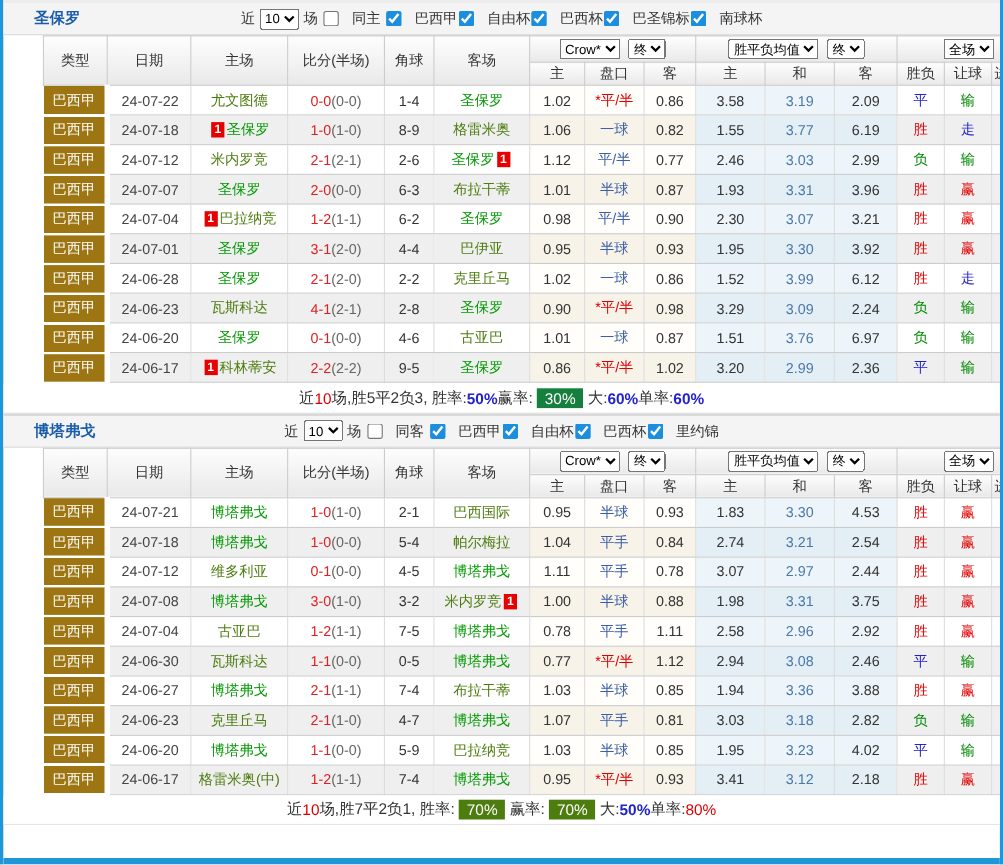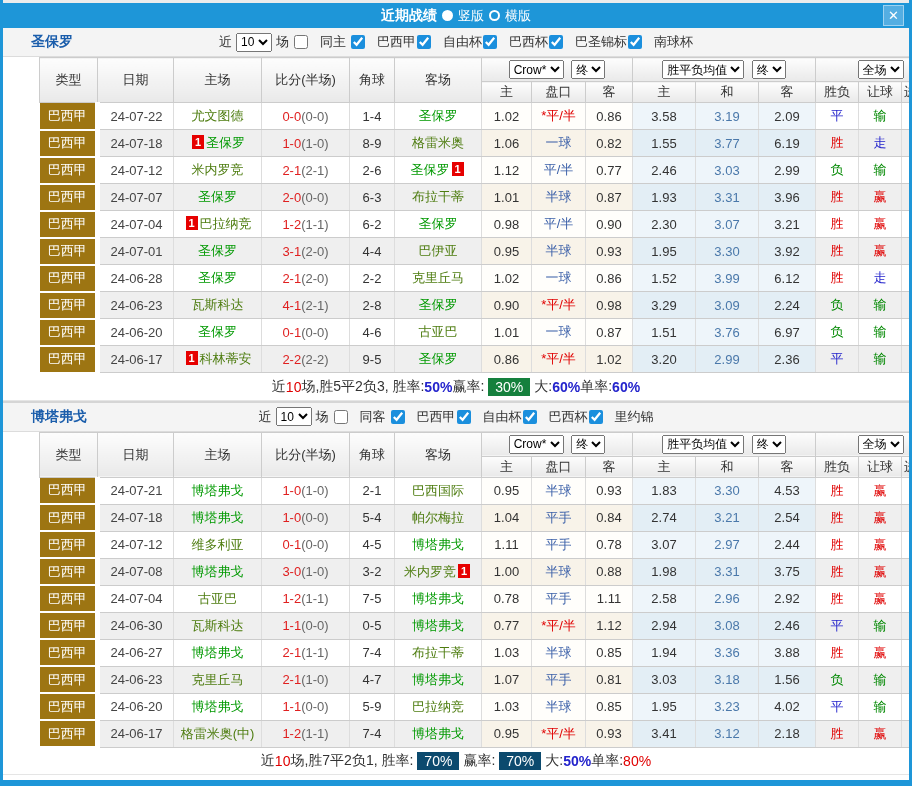--- a/index.html
+++ b/index.html
@@ -55,40 +55,28 @@
   .team-label { color:#4d7c0f; }
   .team-label.self { color:#009900; }
   .card { display:inline-block; background:#e60000; color:#fff; font-size:11px; font-weight:bold; line-height:14px; width:12px; height:14px; text-align:center; margin:0 2px; vertical-align:1px; }
 
   
   .summary { height:27px; display:flex; align-items:center; justify-content:center; font-size:14px; background:#fff; border-bottom:1px solid #e5e5e5; flex:0 0 auto; }
   .sum-plain { color:#333; }
   .sum-red   { color:#e00000; }
   .sum-blue  { color:#2323cc;font-weight:bold; }
   .sum-badge-green { background:#15803d; color:#fff; padding:1px 7px; margin:0 4px; }
-  .sum-badge-red   { background:#0c4a6e; color:#fff; padding:1px 7px; margin:0 4px; }
+  .sum-badge-red   { background:#4d7c0f; color:#fff; padding:1px 7px; margin:0 4px; }
 </style>
 </head>
 <body>
 
 <div class="window">
   <div class="top-strip"></div>
 
-  <div class="titlebar">
-    <div class="title-group">
-      <span class="title-text">近期战绩</span>
-      <span class="radio selected"></span>
-      <span class="radio-label">竖版</span>
-      <span class="radio"></span>
-      <span class="radio-label">横版</span>
-    </div>
-    <div class="close-btn">
-      <span>✕</span>
-    </div>
-  </div>
 
   <div class="section">
     <div class="filter-row">
       <div class="team-cell">
         <span class="team-name">圣保罗</span>
       </div>
       <div class="filter-controls">
         <span>近</span>
         <select class="count-select">
           <option>10</option>
@@ -574,21 +562,21 @@
             <td class="td-date">24-06-23</td>
             <td class="td-team"><span class="team-label">克里丘马</span></td>
             <td class="td-score"><span class="score-main">2-1</span><span class="score-half">(1-0)</span></td>
             <td class="td-corner">4-7</td>
             <td class="td-team"><span class="team-label self">博塔弗戈</span></td>
             <td class="td-odds">1.07</td>
             <td class="td-handicap hblue">平手</td>
             <td class="td-odds">0.81</td>
             <td class="td-avg">3.03</td>
             <td class="td-avg mid">3.18</td>
-            <td class="td-avg">1.56</td>
+            <td class="td-avg">2.82</td>
             <td class="td-res c-green">负</td>
             <td class="td-res c-green">输</td>
             <td class="td-res c-red">大</td>
           </tr>
           <tr class="odd">
             <td class="td-type">巴西甲</td>
             <td class="td-date">24-06-20</td>
             <td class="td-team"><span class="team-label self">博塔弗戈</span></td>
             <td class="td-score"><span class="score-main">1-1</span><span class="score-half">(0-0)</span></td>
             <td class="td-corner">5-9</td>

